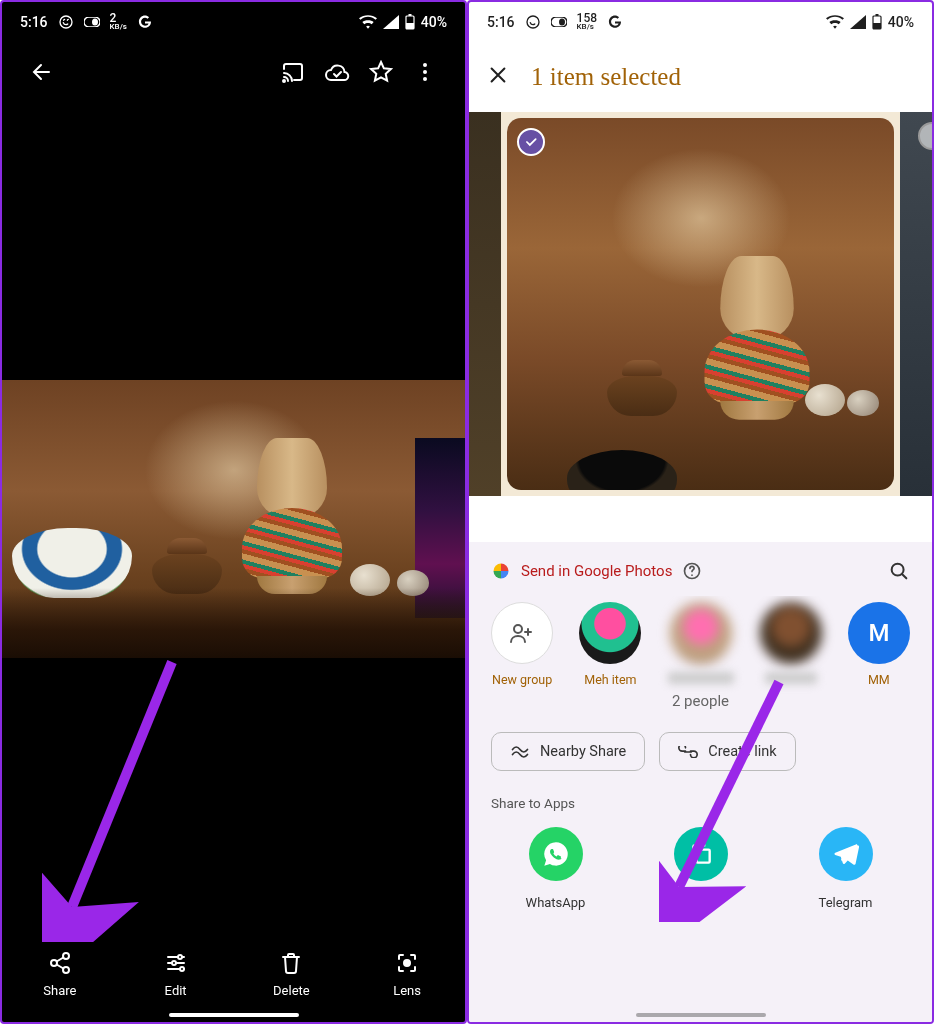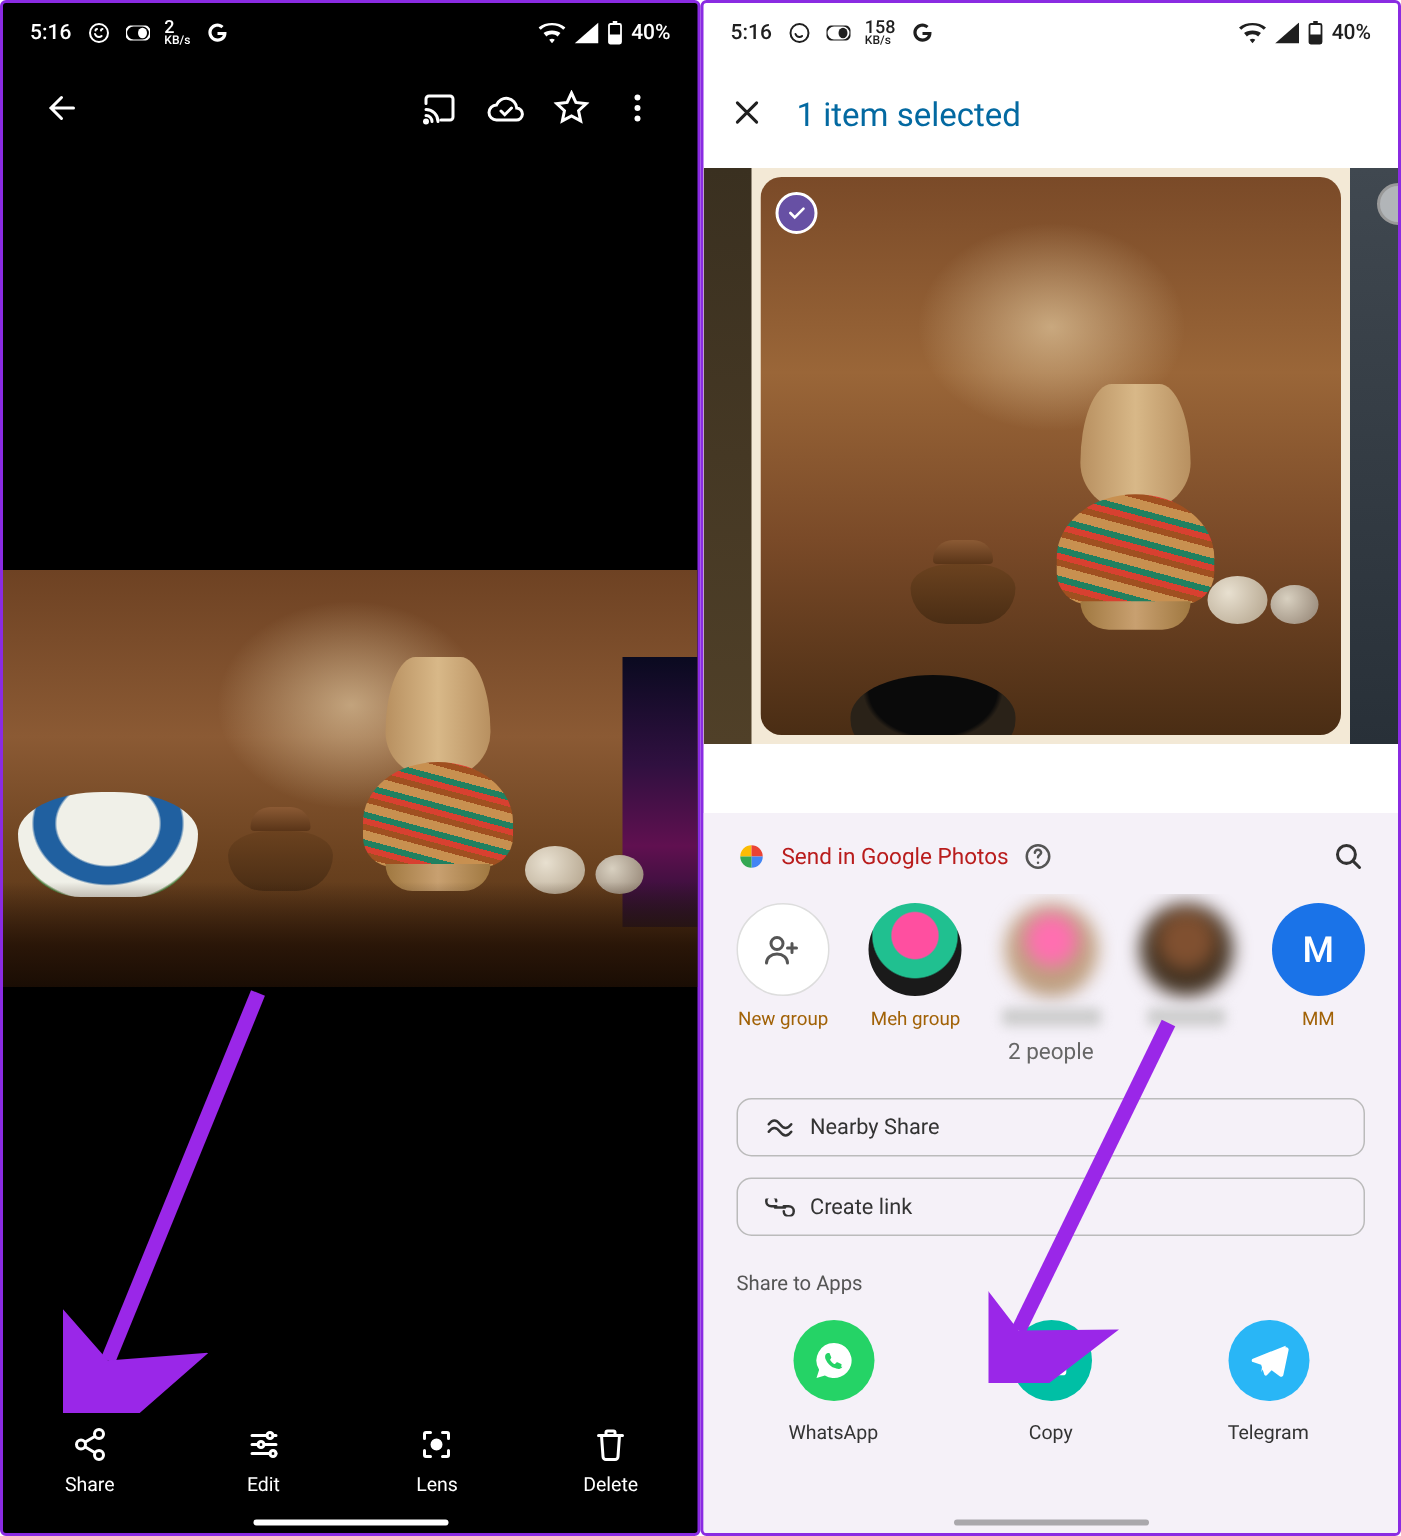--- a/index.html
+++ b/index.html
@@ -45,21 +45,21 @@
 .btmbar { position:absolute; left:0; right:0; bottom:0; height:90px; display:flex; padding-bottom:24px;align-items:flex-end; }
 .btmbar .item { flex:1; display:flex; flex-direction:column; align-items:center; justify-content:center; gap:8px; color:#fff; font-size:13px; font-weight:400; }
 .gesture { position:absolute; bottom:5px; left:50%; transform:translateX(-50%); width:130px; height:4px; background:#fff; border-radius:4px; }
 .phone.right .gesture { background:#1f1f1f; opacity:.35; }
 
 
 .arrow { position:absolute; pointer-events:none; }
 
 
 .r-header { height:70px; display:flex; align-items:center; gap:22px; padding:0 18px; }
-.r-header .title { font-size:22px; font-weight:400; color:#0369a1; }
+.r-header .title { font-size:25px; font-weight:400; color:#a16207;font-family:Liberation Serif, serif; }
 .r-strip { height:384px; background:#f3e9d6; display:flex; overflow:hidden; }
 .r-strip .thumb { position:relative; }
 .r-strip .thumb.side { flex:0 0 32px; }
 .r-strip .thumb.side .img { width:100%; height:100%; background:linear-gradient(180deg,#3a3020,#504028); }
 .r-strip .thumb.main { flex:1; margin:6px; }
 .r-strip .thumb.main .img { width:100%; height:100%; border-radius:14px; overflow:hidden; position:relative; }
 .r-strip .thumb.side.right .img { background:linear-gradient(180deg,#404850,#283038); }
 .check-badge { position:absolute; top:10px; left:10px; width:28px; height:28px; border-radius:50%; background:#6750a4; border:2px solid #fff; display:flex; align-items:center; justify-content:center; z-index:2; }
 .sel-ring { position:absolute; top:10px; right:-14px; width:28px; height:28px; border-radius:50%; border:2px solid #999; background:rgba(255,255,255,.6); z-index:2; }
 
@@ -73,21 +73,21 @@
 .contact { width:78px; display:flex; flex-direction:column; align-items:center; gap:8px; }
 .contact .av { width:62px; height:62px; border-radius:50%; display:flex; align-items:center; justify-content:center; font-size:24px; font-weight:500; }
 .contact .nm { font-size:12.5px; color:#a16207; text-align:center; white-space:nowrap; }
 .contact .sub { font-size:15px; color:#666;text-align:right; }
 .newgrp { background:#fff; border:1px solid #ddd; color:#555; }
 .av.p1 { background:radial-gradient(circle at 50% 35%,#ff4fa0 0 30%,#20c090 32% 55%,#1a1a1a 57%); }
 .av.p2 { background:radial-gradient(circle at 50% 40%,#ff6fb0 0 35%,#c0a080 37% 70%,#a08060 72%); filter:blur(6px); }
 .av.p3 { background:radial-gradient(circle at 50% 40%,#805030 0 40%,#403020 42%); filter:blur(6px); }
 .av.p4 { background:#1a73e8; color:#fff; }
 
-.chips { display:flex; gap:14px; padding:22px 22px 0;flex-direction:column; }
+.chips { display:flex; gap:14px; padding:22px 22px 0; }
 .chip { display:flex; align-items:center; gap:10px; padding:10px 18px; border:1px solid #bbb; border-radius:10px; font-size:14.5px; color:#333; background:transparent; }
 
 .apps-lbl { padding:24px 22px 10px; font-size:13.5px; color:#555; }
 .apps { display:flex; justify-content:space-around; padding:6px 14px 0; }
 .app { display:flex; flex-direction:column; align-items:center; gap:14px; width:90px; }
 .app .circ { width:54px; height:54px; border-radius:50%; display:flex; align-items:center; justify-content:center; }
 .app .nm { font-size:13px; color:#333; }
 .wa { background:#25d366; }
 .cp { background:#00bfa5; }
 .tg { background:#29b6f6; }
@@ -206,31 +206,31 @@
     <div class="item">
       <svg width="24" height="24" viewBox="0 0 24 24" fill="none" stroke="#fff" stroke-width="2" stroke-linecap="round">
             <path d="M4 6h10M20 6h-2M4 12h4M20 12h-8M4 18h12M20 18h-0"></path>
             <circle cx="16" cy="6" r="2"></circle>
             <circle cx="10" cy="12" r="2"></circle>
             <circle cx="18" cy="18" r="2"></circle>
           </svg>
       <span>Edit</span>
     </div>
     <div class="item">
+      <svg width="22" height="24" viewBox="0 0 22 24" fill="none" stroke="#fff" stroke-width="2" stroke-linecap="round">
+            <path d="M3 6h16M8 6V4a1 1 0 011-1h4a1 1 0 011 1v2M5 6l1 14a2 2 0 002 2h6a2 2 0 002-2l1-14"></path>
+          </svg>
+      <span>Delete</span>
+    </div>
+    <div class="item">
       <svg width="24" height="24" viewBox="0 0 24 24" fill="none" stroke="#fff" stroke-width="2" stroke-linecap="round">
             <path d="M4 8V5a1 1 0 011-1h3M20 8V5a1 1 0 00-1-1h-3M4 16v3a1 1 0 001 1h3M20 16v3a1 1 0 01-1 1h-3"></path>
             <circle cx="12" cy="12" r="3" fill="#fff"></circle>
           </svg>
       <span>Lens</span>
-    </div>
-    <div class="item">
-      <svg width="22" height="24" viewBox="0 0 22 24" fill="none" stroke="#fff" stroke-width="2" stroke-linecap="round">
-            <path d="M3 6h16M8 6V4a1 1 0 011-1h4a1 1 0 011 1v2M5 6l1 14a2 2 0 002 2h6a2 2 0 002-2l1-14"></path>
-          </svg>
-      <span>Delete</span>
     </div>
   </div>
 
   <svg class="arrow" style="left:40px; top:650px;" width="150" height="290">
     <defs>
           <marker id="ah1" markerWidth="12" markerHeight="12" refX="3" refY="6" orient="auto">
             <path d="M0 0L12 6L0 12L3 6z" fill="#9a27e8"></path>
           </marker>
         </defs>
     <line x1="130" y1="10" x2="30" y2="255" stroke="#9a27e8" stroke-width="10" marker-end="url(#ah1)"></line>
@@ -341,21 +341,21 @@
         <div class="av newgrp">
           <svg width="28" height="24" viewBox="0 0 28 24" fill="none" stroke="#555" stroke-width="2">
                 <circle cx="10" cy="8" r="4"></circle>
                 <path d="M3 21c0-3.5 3-6 7-6s7 2.5 7 6M20 8v6M17 11h6" stroke-linecap="round"></path>
               </svg>
         </div>
         <span class="nm">New group</span>
       </div>
       <div class="contact">
         <div class="av p1"></div>
-        <span class="nm">Meh group</span>
+        <span class="nm">Meh item</span>
       </div>
       <div class="contact">
         <div class="av p2"></div>
         <span class="nm" style="filter:blur(4px);background:#ccc;color:transparent;width:66px;height:12px;border-radius:3px;"></span>
         <span class="sub">2 people</span>
       </div>
       <div class="contact">
         <div class="av p3"></div>
         <span class="nm" style="filter:blur(4px);background:#ccc;color:transparent;width:52px;height:12px;border-radius:3px;"></span>
       </div>

